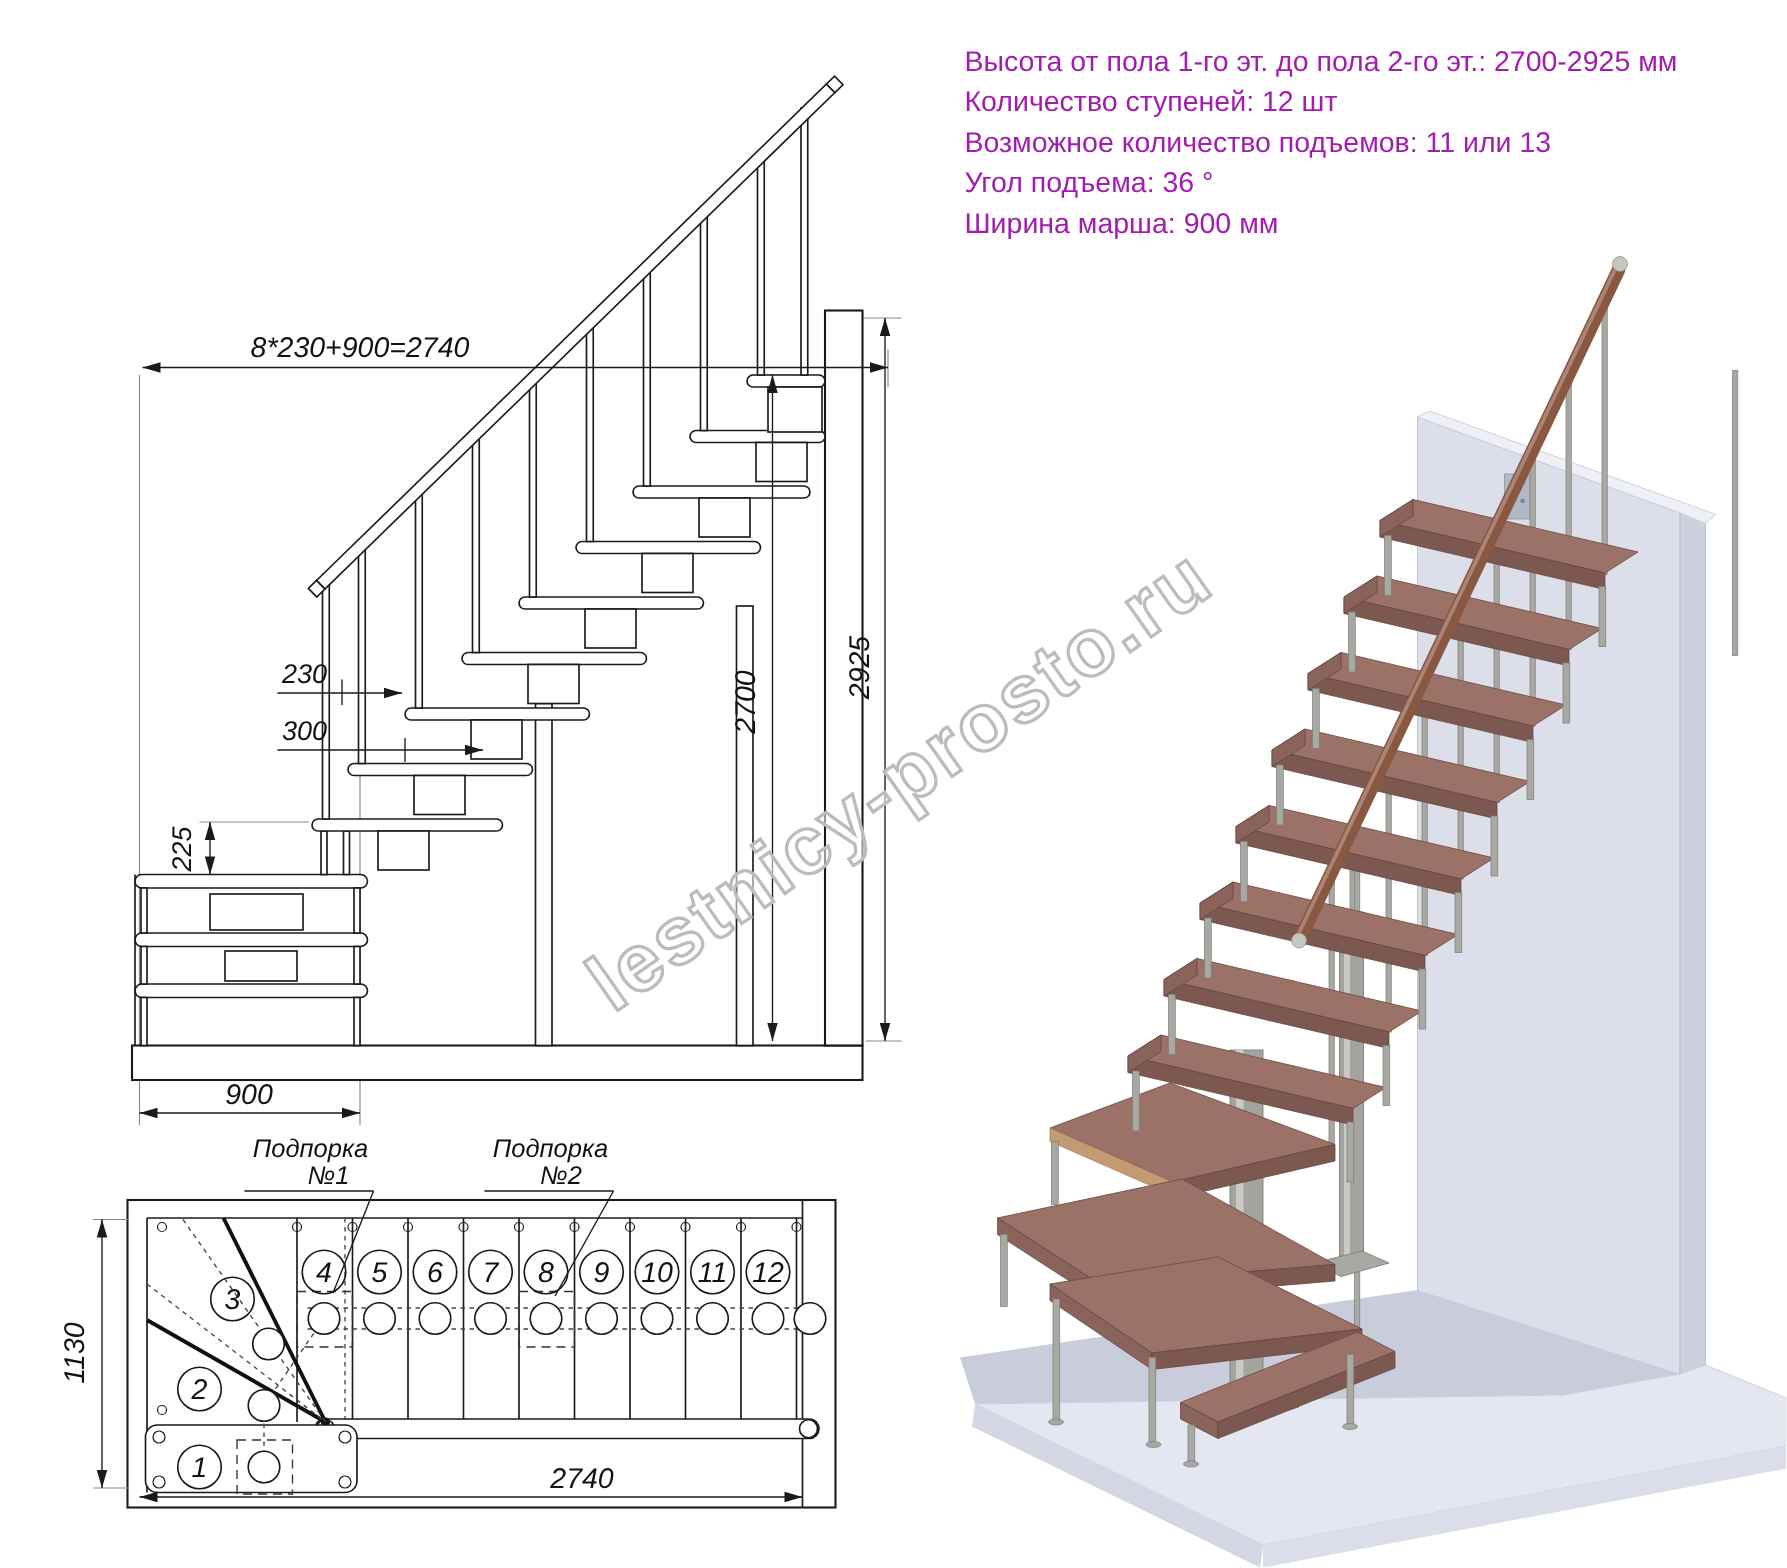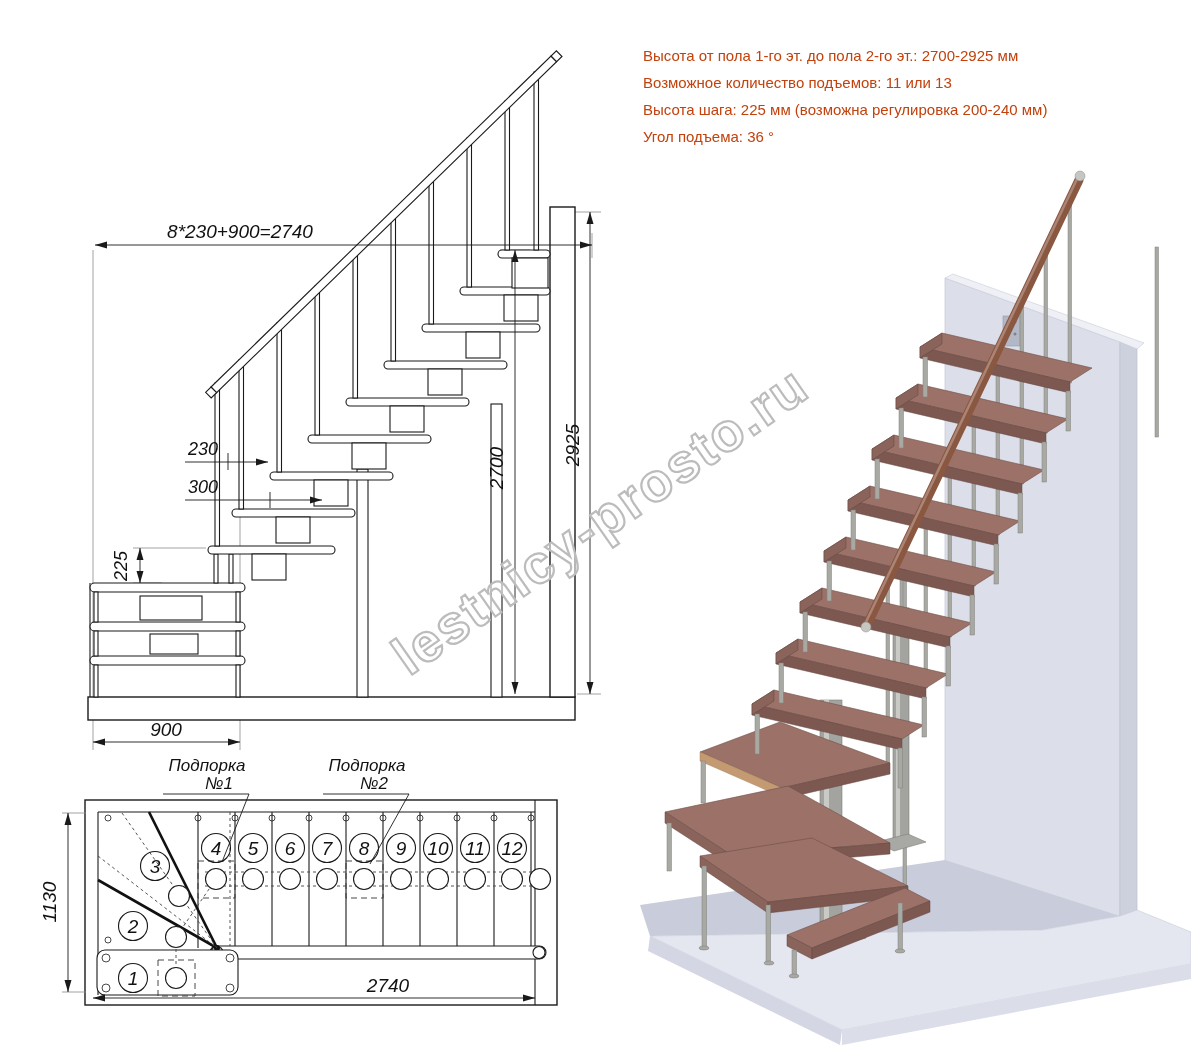--- a/index.html
+++ b/index.html
@@ -1,21 +1,21 @@
 <!DOCTYPE html>
 <html style="--c-tread-top: #9c7268; --c-tread-front: #7d5850; --c-tread-side: #8a635a; --c-wood-edge: #c49a72; --c-handrail: #8a5741; --c-metal: #a9a9a4; --c-wall-left: #dcdfe9; --c-wall-right: #cdd1de; --c-wall-top: #eef0f6; --c-floor-top: #e4e6f0; --c-floor-front: #d4d7e3; --c-watermark: #bcbcbc;"><head>
 <meta charset="utf-8">
 <title>Staircase drawing</title>
 <style>
   html,body{margin:0;padding:0;background:#fff;}
   #canvas{position:relative;width:1191px;height:1045px;background:#fff;overflow:hidden;
           font-family:"Liberation Sans",sans-serif;}
   #drawing-layer{position:absolute;left:0;top:0;z-index:1;}
-  .specs{position:absolute;left:643px;top:42px;z-index:2;width:545px;
-         font-size:15px;line-height:27px;color:#c2410c;}
+  .specs{position:absolute;left:643px;top:28px;z-index:2;width:545px;
+         font-size:19px;line-height:27px;color:#a21caf;}
   .specs div{white-space:nowrap;}
   .watermark{position:absolute;left:600px;top:520px;z-index:5;
              transform:translate(-50%,-50%) rotate(-35deg);
              font-size:54px;font-weight:bold;letter-spacing:2px;white-space:nowrap;
              color:rgba(255,255,255,0.55);
              -webkit-text-stroke:2.2px var(--c-watermark,#bcbcbc);
              pointer-events:none;}
   
   .ln{stroke:#1a1a1a;stroke-width:1.1;fill:none;}
   .lnw{stroke:#1a1a1a;stroke-width:1.1;fill:#fff;}
@@ -401,20 +401,21 @@
       <path d="M1079,180 L867,625" stroke-width="9" stroke-linecap="round" fill="none" stroke="#8a5741"></path>
       <path d="M1077.5,178 L865.5,623" stroke="rgba(255,255,255,0.28)" stroke-width="2.5" stroke-linecap="round" fill="none"></path>
       <circle cx="1080" cy="176" r="5" class="metal2"></circle>
       <circle cx="866" cy="627" r="5" class="metal2"></circle>
     </g>
   </g>
 </svg>
 
 <div class="specs">
   <div>Высота от пола 1-го эт. до пола 2-го эт.: 2700-2925 мм</div>
+  <div>Количество ступеней: 12 шт</div>
   <div>Возможное количество подъемов: 11 или 13</div>
-  <div>Высота шага: 225 мм (возможна регулировка 200-240 мм)</div>
   <div>Угол подъема: 36 °</div>
+  <div>Ширина марша: 900 мм</div>
 </div>
 
 <div class="watermark">lestnicy-prosto.ru</div>
 
 </div>
 
 </body></html>

